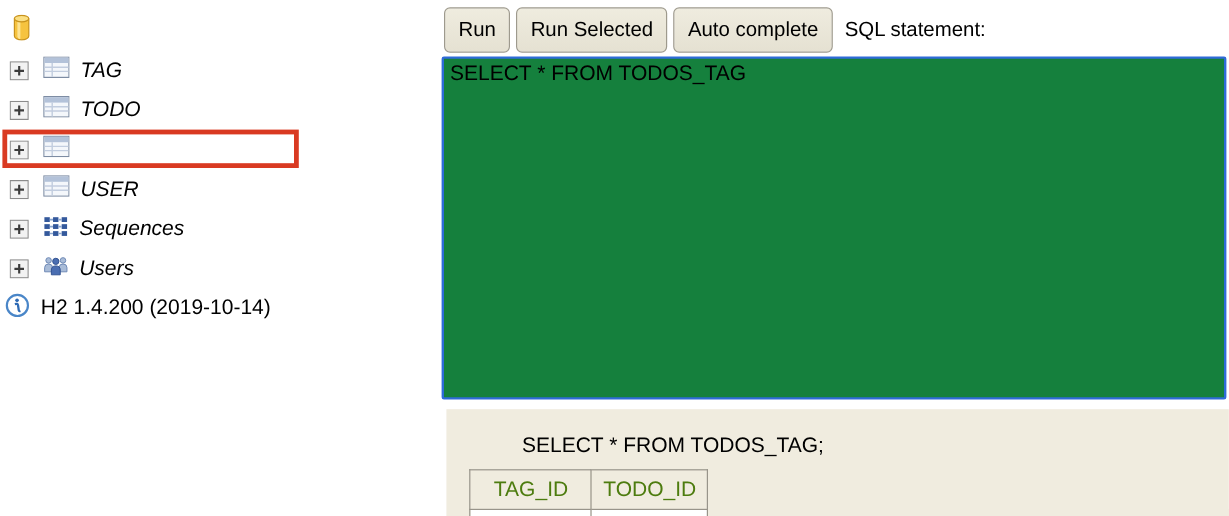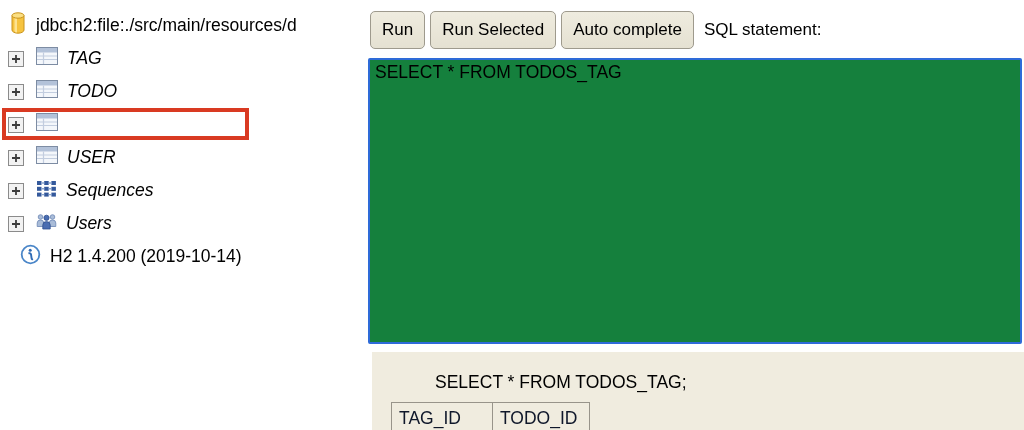--- a/index.html
+++ b/index.html
@@ -26,36 +26,36 @@
   }
   .conn-row { padding-left: 10px; }
   .conn-row .db-ic { margin-right: 10px; flex: 0 0 auto; }
   .tree-row { padding-left: 8px; font-style: italic; }
   .plusbox {
     width: 16px; height: 16px;
     margin-right: 12px;
     flex: 0 0 auto;
   }
   .tree-ic { margin-right: 9px; flex: 0 0 auto; }
-  .ver-row { padding-left: 20px; }
+  .ver-row { padding-left: 4px; }
   .ver-row .info-ic { margin-right: 9px; flex: 0 0 auto; }
   .red-box {
     position: absolute;
     left: 2px; top: 108px;
     width: 247px; height: 32px;
     border: 4px solid #d93a22;
     pointer-events: none;
   }
   
   .rightpane {
     position: absolute; left: 368px; top: 0;
     width: 656px; height: 430px;
   }
   .toolbar {
-    height: 58px;
+    height: 47px;
     display: flex;
     align-items: center;
     padding: 2px 0 0 2px;
   }
   .btn {
     font-family: "Liberation Sans", sans-serif;
     font-size: 17px;
     color: #000;
     background: linear-gradient(#efecdf, #e5e1d2);
     border: 1px solid #9e9a8d;
@@ -92,42 +92,42 @@
     border-collapse: collapse;
   }
   .result-table th, .result-table td {
     border: 1px solid #98948a;
     font-size: 17.5px;
     font-weight: normal;
     text-align: left;
     padding: 5px 6px 6px 7px;
   }
   .result-table th {
-    color: #0f172a;
+    color: #4d7c0f;
     background: transparent;
     cursor: pointer;
+    text-align: center;
   }
   .result-table th.col-tagid { width: 101px; }
   .result-table th.col-todoid { width: 97px; }
   .result-table td { background: #ffffff; height: 26px; }
 </style>
 </head>
 <body>
 
 <div class="sidebar">
 
   <div class="row conn-row">
     <span class="db-ic">
       <svg width="16" height="22" viewBox="0 0 16 22">
         <path d="M2 3.5 V18 a6 3.2 0 0 0 12 0 V3.5" fill="#f6c33f" stroke="#c8921c" stroke-width="1"></path>
         <path d="M4.5 4.5 V18.5 a2 2.6 0 0 0 2.5 1.8 V5.5 Z" fill="#fde391" stroke="none"></path>
         <ellipse cx="8" cy="3.5" rx="6" ry="2.7" fill="#fbdf82" stroke="#c8921c" stroke-width="1"></ellipse>
       </svg>
     </span>
-    <span>jdbc:h2:file:./src/main/resources/d</span>
   </div>
 
   <div class="row tree-row">
     <span class="plusbox">
       <svg width="16" height="16" viewBox="0 0 16 16">
           <rect x="0.5" y="0.5" width="15" height="15" fill="#f2f2f2" stroke="#8b8b8b"></rect>
           <path d="M8 4 V12 M4 8 H12" stroke="#3c3c3c" stroke-width="1.8"></path>
         </svg>
     </span>
     <span class="tree-ic">

